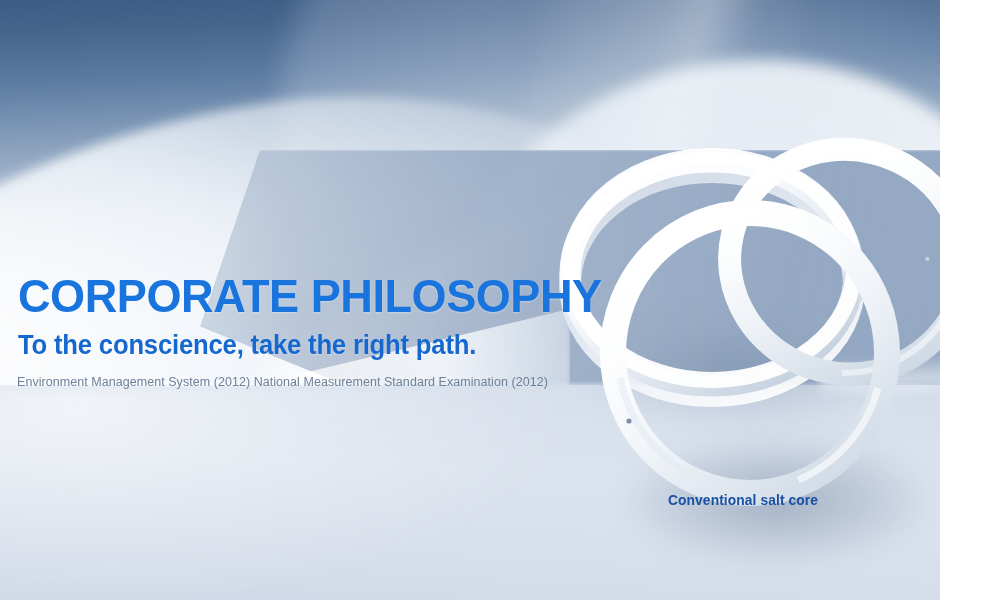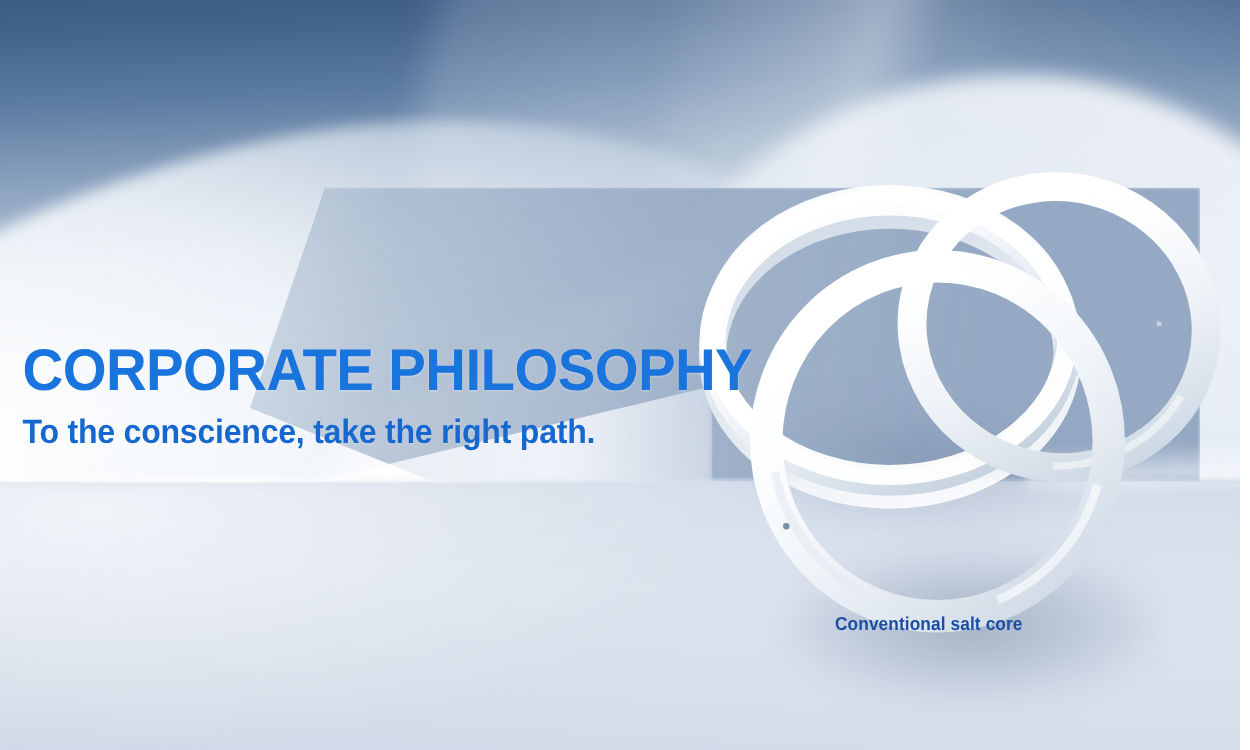--- a/index.html
+++ b/index.html
@@ -1,23 +1,24 @@
 <!DOCTYPE html>
 <html><head>
 <meta charset="utf-8">
 <title>Corporate Philosophy Banner</title>
 <style>
   html,body{margin:0;padding:0;background:#fff;}
   body{font-family:"Liberation Sans", sans-serif;}
 
   .banner{
     position:relative;
-    width:992px;height:600px;
+    width:908px;height:600px;
     overflow:hidden;
     background:#cfd9e6;
+    padding-left:32px;
   }
 
   
   .bg-base{
     position:absolute;inset:0;
     background:
       linear-gradient(178deg,
         #3d5c85 0%,
         #46658d 5%,
         #5c7ba1 13%,
@@ -354,17 +355,18 @@
       </svg>
     </div>
 
   </div>
 
   <div class="headline">CORPORATE PHILOSOPHY</div>
 
   <div class="subhead">To the conscience, take the right path.</div>
 
   <div class="certs">
+    <div class="cert-line l2">Environment Management System (2012)    National Measurement Standard Examination (2012)</div>
   </div>
 
   <div class="ring-caption">Conventional salt core</div>
 
 </div>
 
 </body></html>

